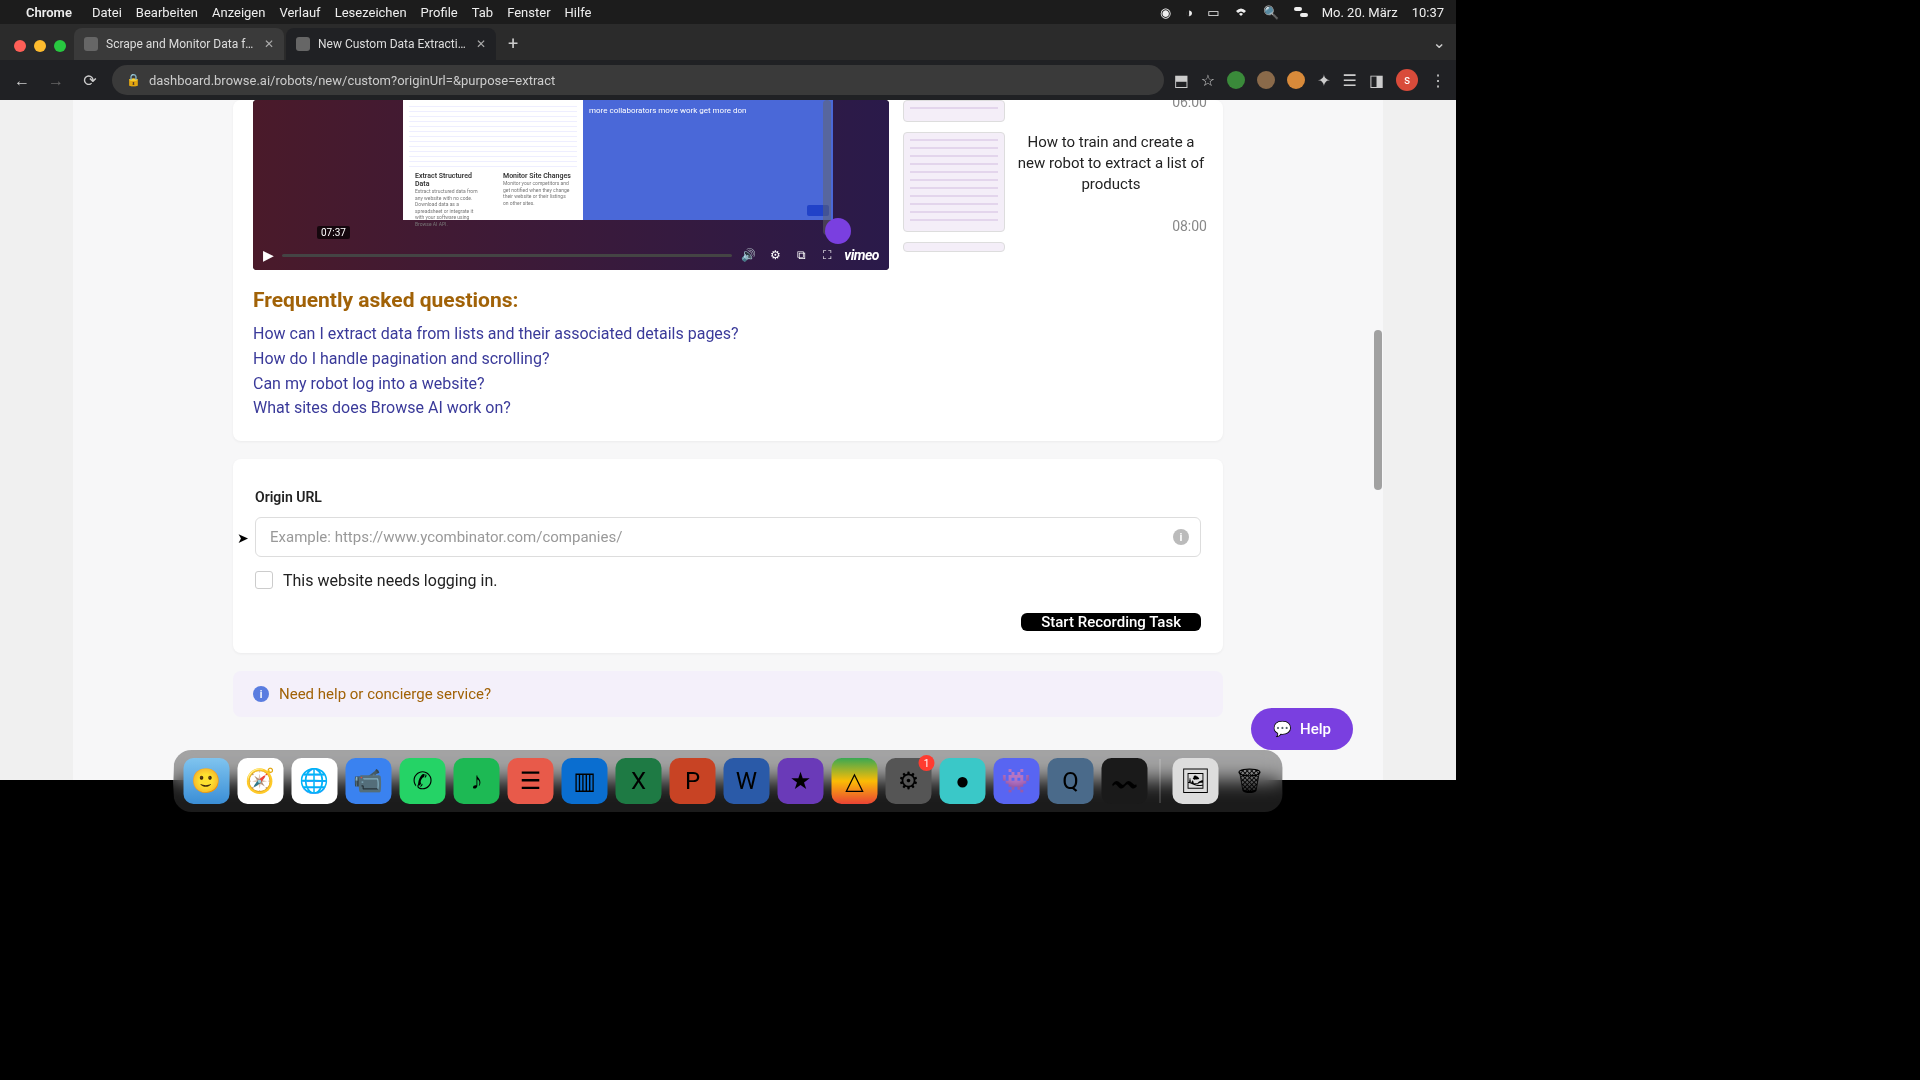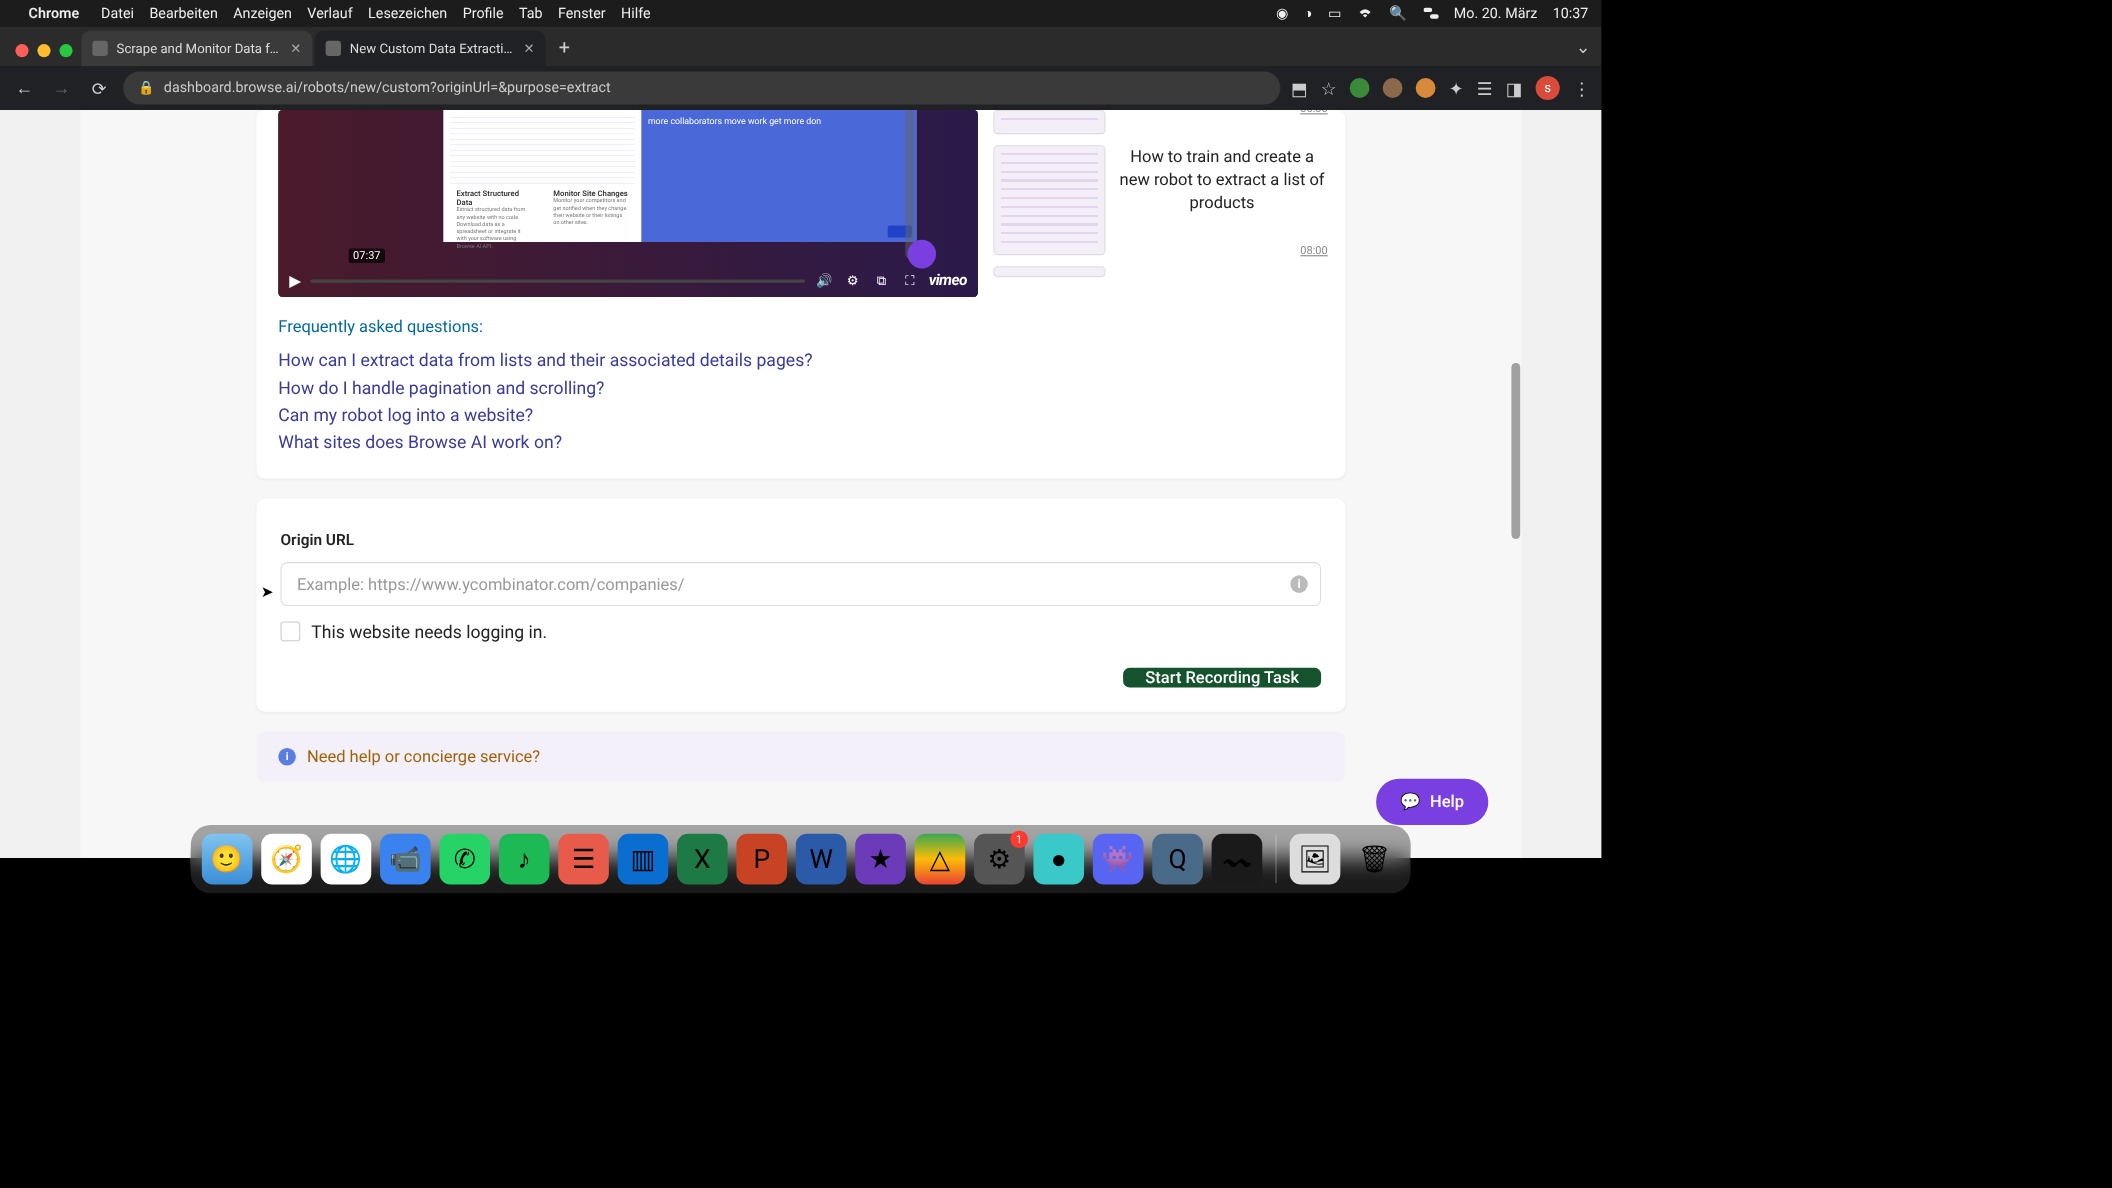--- a/index.html
+++ b/index.html
@@ -65,38 +65,38 @@
 .video-controls .vimeo { color: #fff; font-weight: 700; font-style: italic; font-size: 14px; letter-spacing: -0.5px; }
 .video-avatar { position: absolute; right: 38px; bottom: 26px; width: 26px; height: 26px; border-radius: 50%; background: #7a3fe0; }
 
 .playlist { width: 304px; }
 .pl-item { display: flex; gap: 10px; margin-bottom: 10px; }
 .pl-thumb { width: 102px; height: 68px; background: #f4eef8; border: 1px solid #ddd; border-radius: 4px; position: relative; flex-shrink:0; }
 .pl-thumb.small { height: 22px; }
 .pl-thumb::after { content:""; position:absolute; inset:6px; background: repeating-linear-gradient(#e3d5ec 0 2px, transparent 2px 8px); }
 .pl-meta { flex: 1; position: relative; }
 .pl-title { font-size: 15px; color: #222; line-height: 1.4; }
-.pl-time { position: absolute; right: 0; bottom: -2px; color: #888; font-size: 10px; text-decoration: underline; }
+.pl-time { position: absolute; right: 0; bottom: -2px; color: #888; font-size: 14px; }
 .pl-time.top { bottom: auto; top: -6px; }
 
 .faq { padding: 0 20px; }
-.faq h3 { font-size: 15px; font-weight: 400; color: #0369a1; margin-bottom: 10px; }
+.faq h3 { font-size: 21px; font-weight: 700; color: #a16207; margin-bottom: 10px; }
 .faq a { display: block; font-size: 16px; color: #3a3a9a; text-decoration: none; line-height: 1.55; }
 
 .form-card { margin-top: 18px; padding: 30px 22px 22px; }
 .field-label { font-size: 14px; font-weight: 600; color: #222; margin-bottom: 12px; }
 .input-wrap { position: relative; }
 .url-input { width: 100%; height: 40px; border: 1px solid #ddd; border-radius: 6px; padding: 0 14px; font-size: 15px; color: #333; }
 .url-input::placeholder { color: #999; }
 .info-icon { position: absolute; right: 12px; top: 50%; transform: translateY(-50%); width: 16px; height: 16px; border-radius: 50%; background: #bbb; color: #fff; font-size: 11px; display: flex; align-items: center; justify-content: center; font-weight: 700; }
 .check-row { display: flex; align-items: flex-start; margin-top: 14px; gap: 10px; }
 .check-row input { width: 18px; height: 18px; border: 1px solid #ccc; border-radius: 3px; appearance: none; }
 .check-row label { font-size: 16px; color: #222; }
 .submit-row { text-align: right; margin-top: 22px; }
-.submit-btn { background: #14532d; color: #fff; border: none; border-radius: 6px; padding: 0 20px; font-size: 15px; font-weight: 500; margin-left: 39px; }
+.submit-btn { background: #000000; color: #fff; border: none; border-radius: 6px; padding: 0 20px; font-size: 15px; font-weight: 500; margin-left: 39px; }
 
 .help-card { margin: 18px auto 0; width: 990px; background: #f4f0fa; border-radius: 8px; padding: 14px 20px; display: flex; align-items: center; gap: 10px; }
 .help-card .info { width: 16px; height: 16px; border-radius: 50%; background: #5a7de0; color: #fff; font-size: 10px; display: flex; align-items: center; justify-content: center; font-weight: 700; }
 .help-card span.text { color: #a16207; font-size: 15px; }
 
 .help-fab { position: absolute; right: 30px; bottom: 30px; background: #7a3fe0; color: #fff; border-radius: 24px; padding: 12px 22px; font-size: 15px; font-weight: 500; display: flex; align-items: center; gap: 8px; }
 
 .cursor { position: absolute; left: 164px; top: 430px; font-size: 14px; color: #000; }
 
 .scroll-track { position: absolute; right: 0; top: 230px; width: 10px; height: 230px; }

